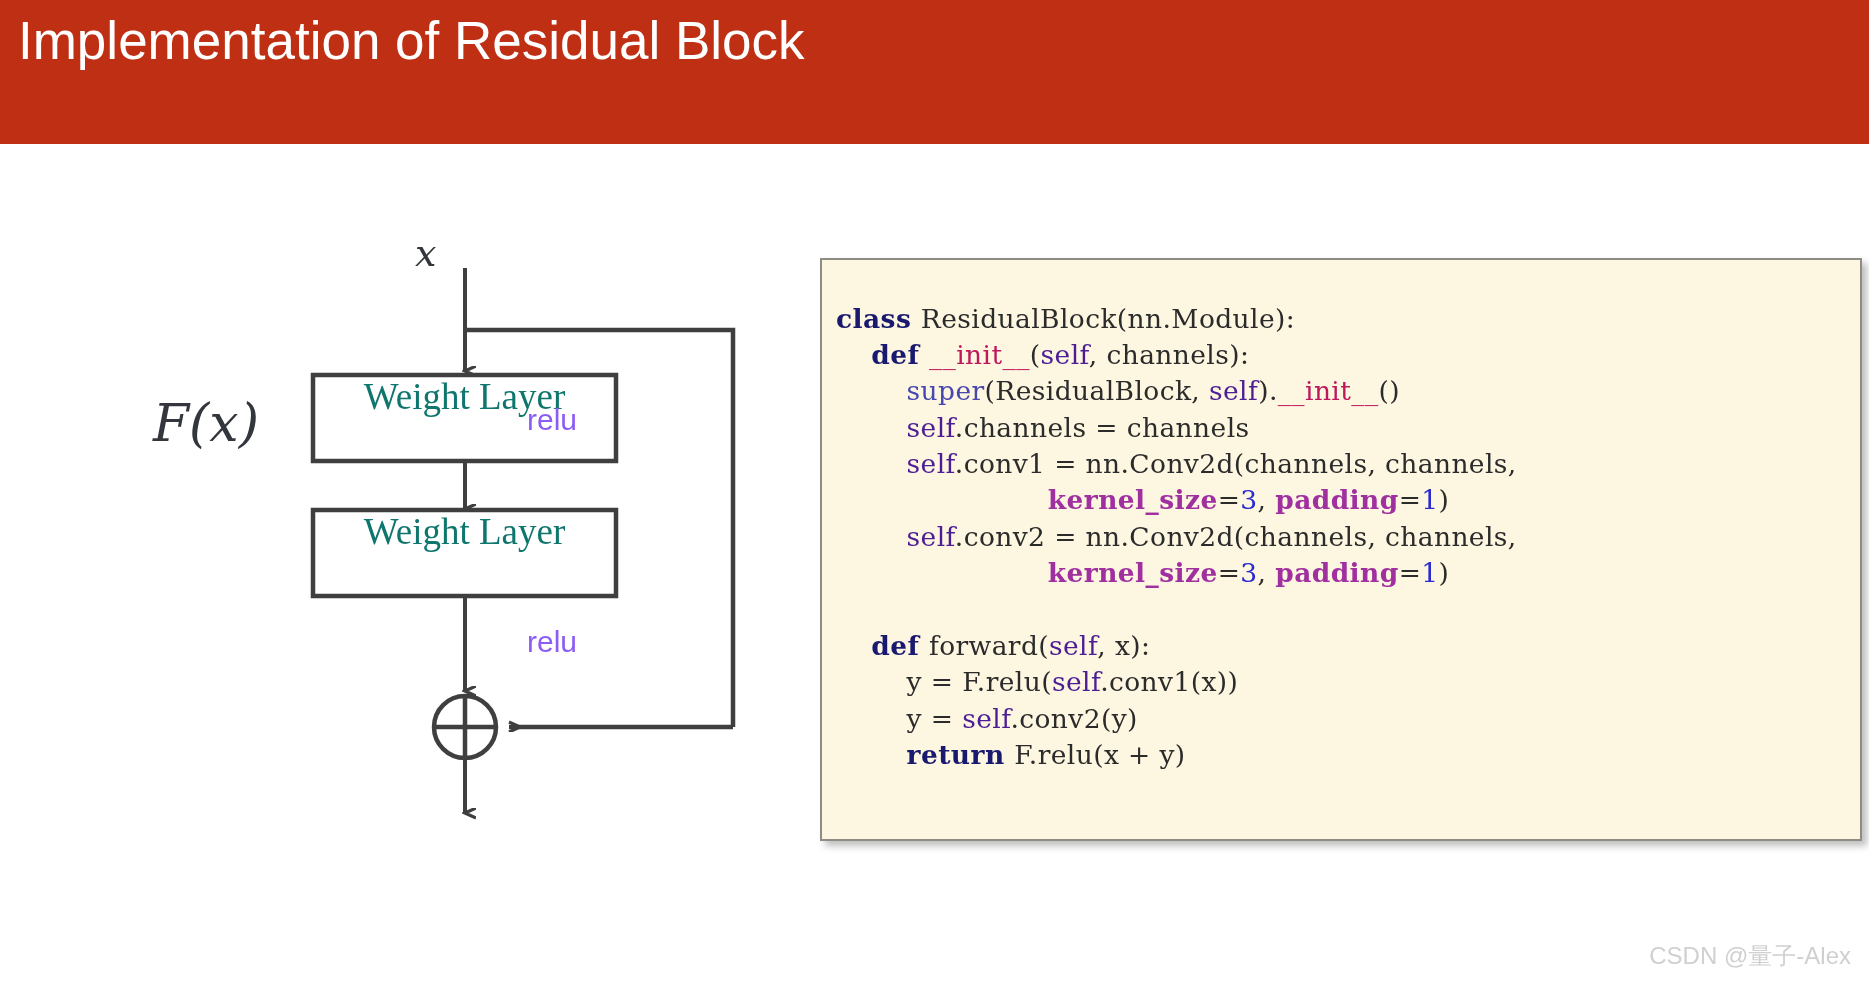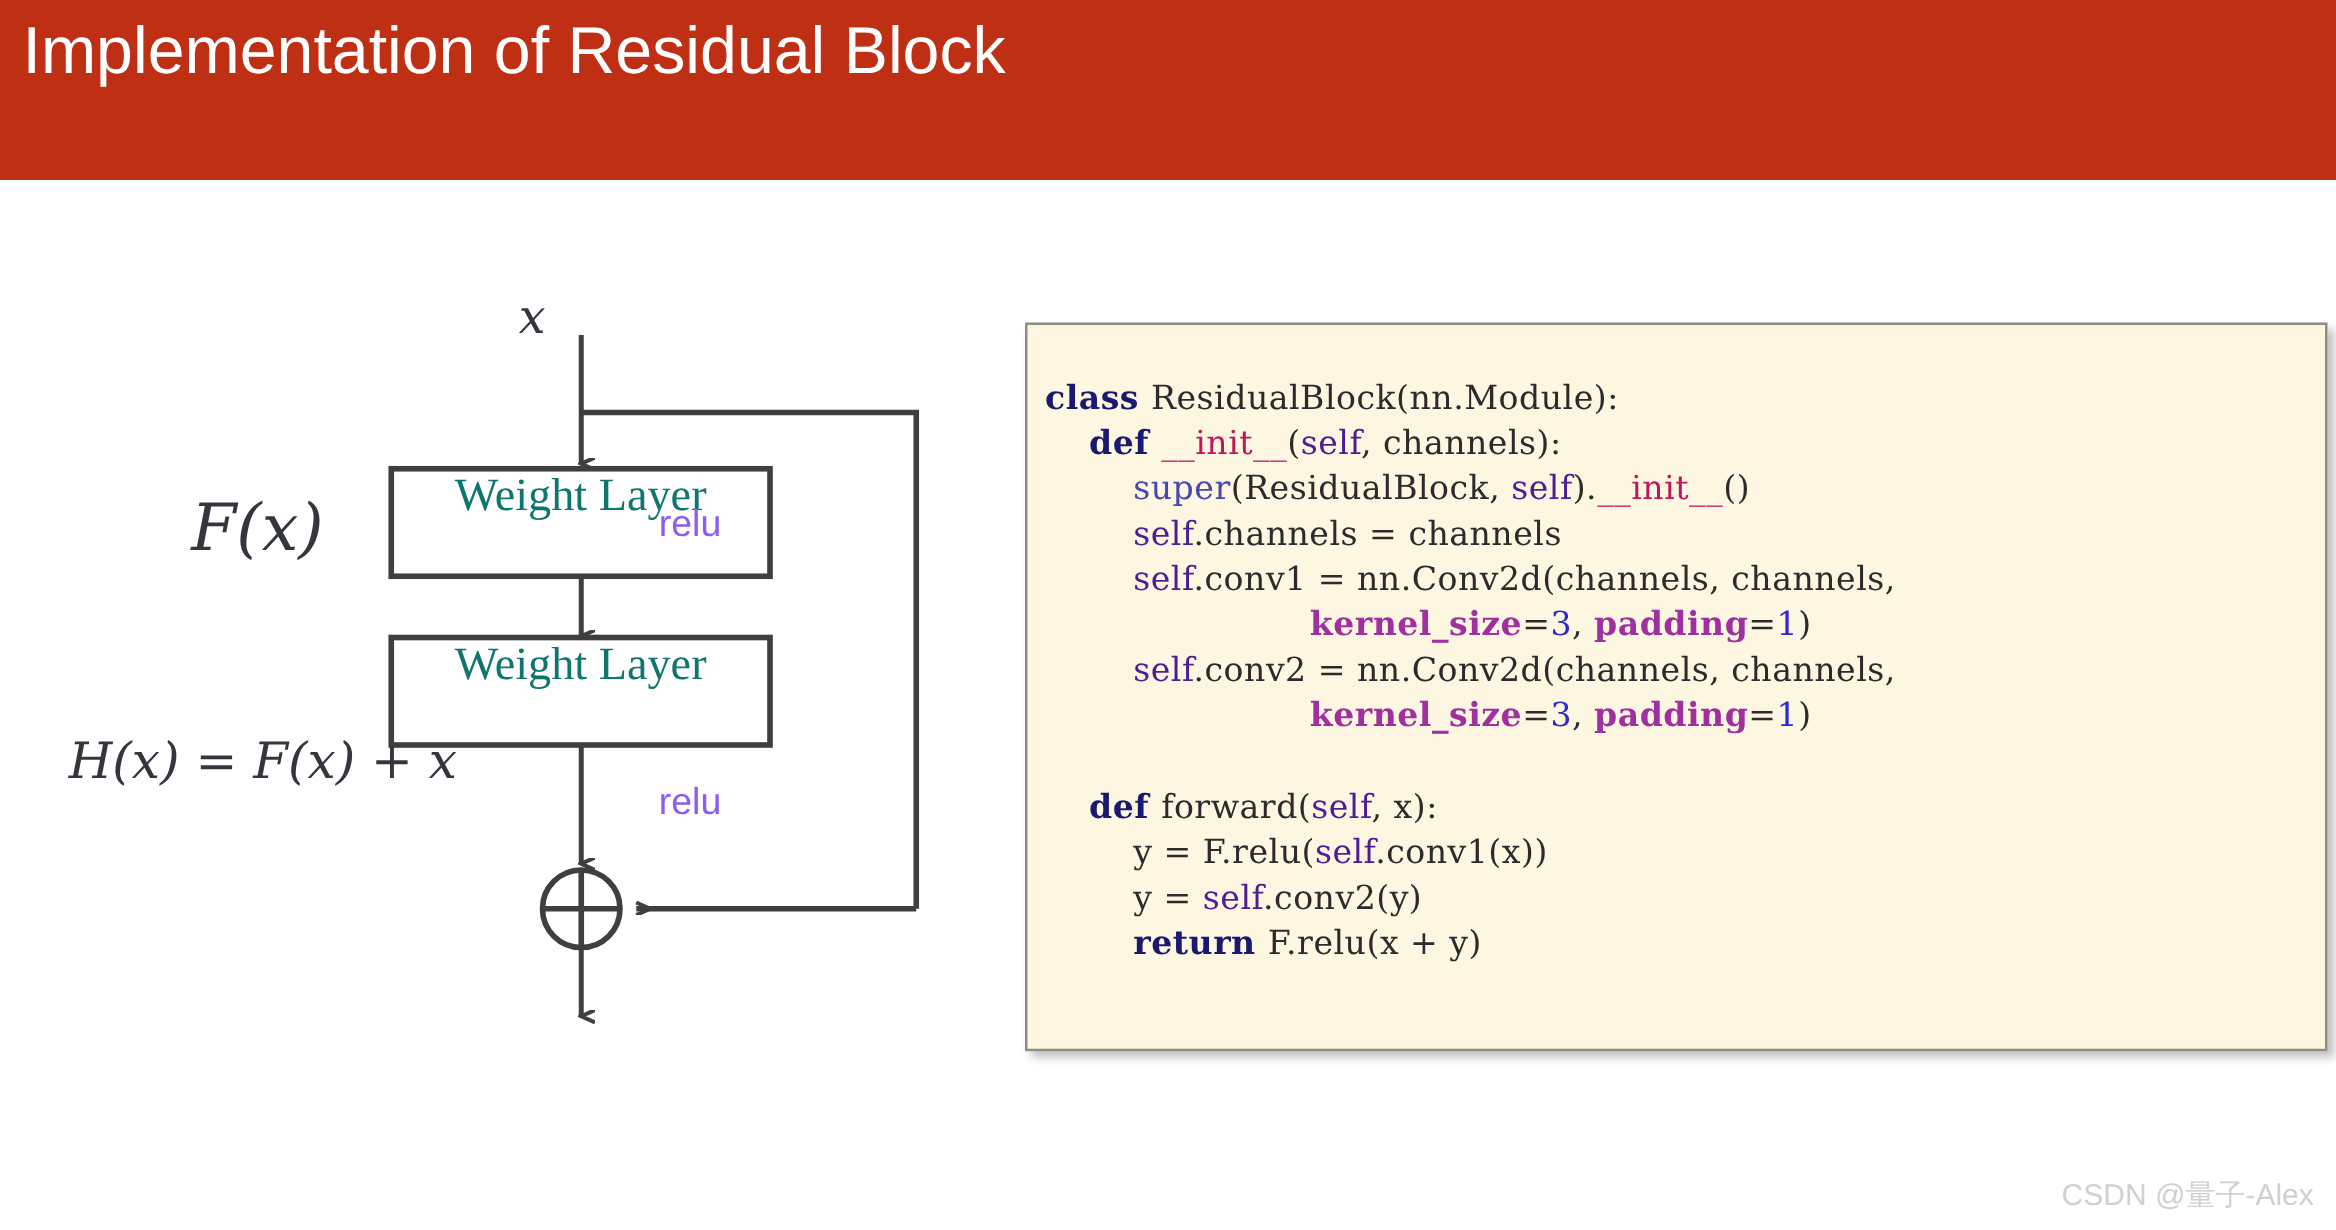--- a/index.html
+++ b/index.html
@@ -188,21 +188,20 @@
     <line x1="465" y1="583" x2="465" y2="645" stroke="#3F3F3F" stroke-width="4.5"></line>
     <line x1="434" y1="614" x2="496" y2="614" stroke="#3F3F3F" stroke-width="4.5"></line>
 
     <line x1="465" y1="645" x2="465" y2="700" stroke="#3F3F3F" stroke-width="4" marker-end="url(#arrowDown)"></line>
   </svg>
 
   <div class="dg-text label-math lbl-x">x</div>
 
   <div class="dg-text label-math lbl-fx">F(x)</div>
 
-  <div class="dg-text label-math lbl-hx">H(x) = F(x) + x</div>
 
   <div class="dg-text label-box lbl-wl1">Weight Layer</div>
 
   <div class="dg-text label-box lbl-wl2">Weight Layer</div>
 
   <div class="dg-text label-relu lbl-relu1">relu</div>
 
   <div class="dg-text label-relu lbl-relu2">relu</div>
 </div>
 

